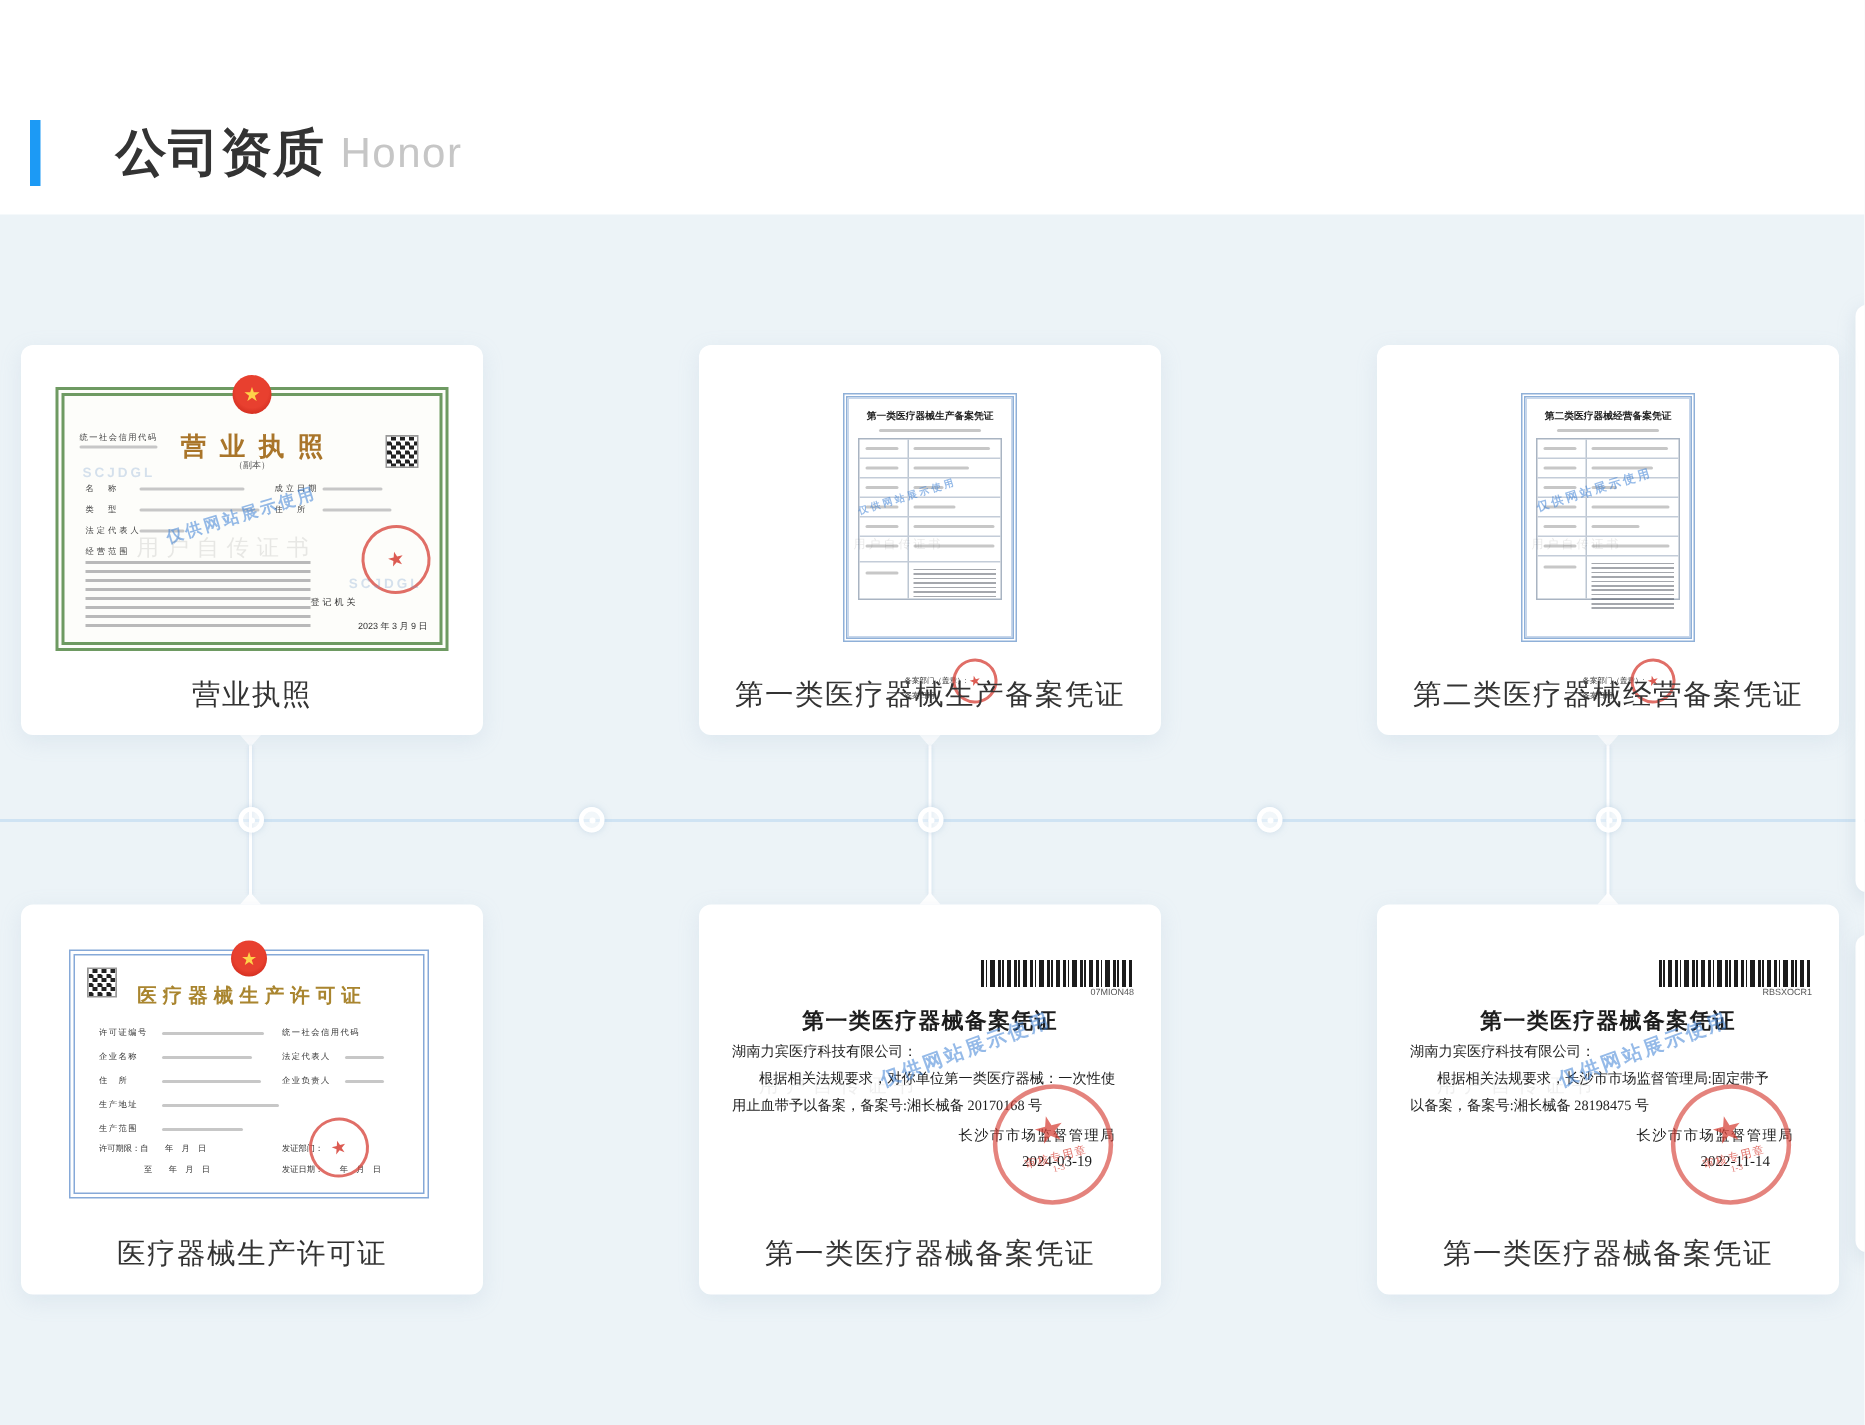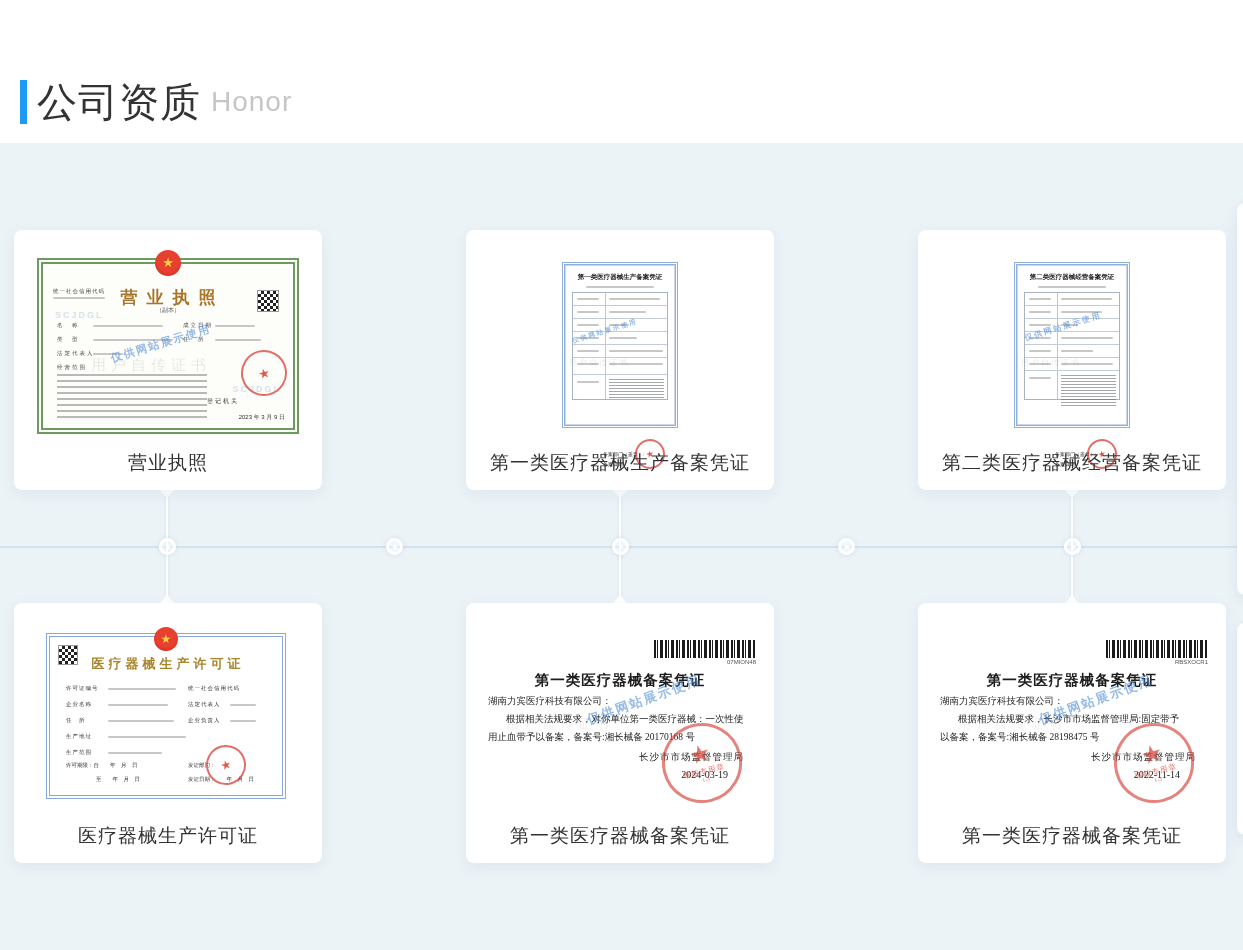--- a/index.html
+++ b/index.html
@@ -3,21 +3,21 @@
 <meta charset="utf-8">
 <style>
   * { margin:0; padding:0; box-sizing:border-box; }
   html,body { width:1243px; height:950px; background:#fff; overflow:hidden;
     font-family:"Liberation Sans","DejaVu Sans",sans-serif; }
   .page { position:relative; width:1243px; height:950px; }
 
   
   .sec-header { position:absolute; top:78px; left:20px; height:48px; display:flex; align-items:center; }
   .accent-bar { width:7px; height:44px; background:#1c9af5; margin-right:10px; }
-  .sec-title { font-size:40px; font-weight:400; color:#333; letter-spacing:1px; }
+  .sec-title { font-size:34px; font-weight:700; color:#333; letter-spacing:1px;margin-left:40px; }
   .sec-sub { font-size:28px; font-weight:400; color:#c6c6c6; margin-left:10px; letter-spacing:1px; }
 
   
   .band { position:absolute; left:0; top:143px; width:1243px; height:807px; background:#ecf3f7; }
 
   
   .hline { position:absolute; left:0; top:403px; width:1243px; height:2px; background:#cfe3f3; }
   .dot { position:absolute; top:395px; width:17px; height:17px; border:3px solid #fff;
          border-radius:50%; background:rgba(255,255,255,.35); box-shadow:0 0 4px rgba(170,195,220,.5); }
   .dot::after { content:""; position:absolute; left:3.5px; top:3.5px; width:4px; height:4px;

